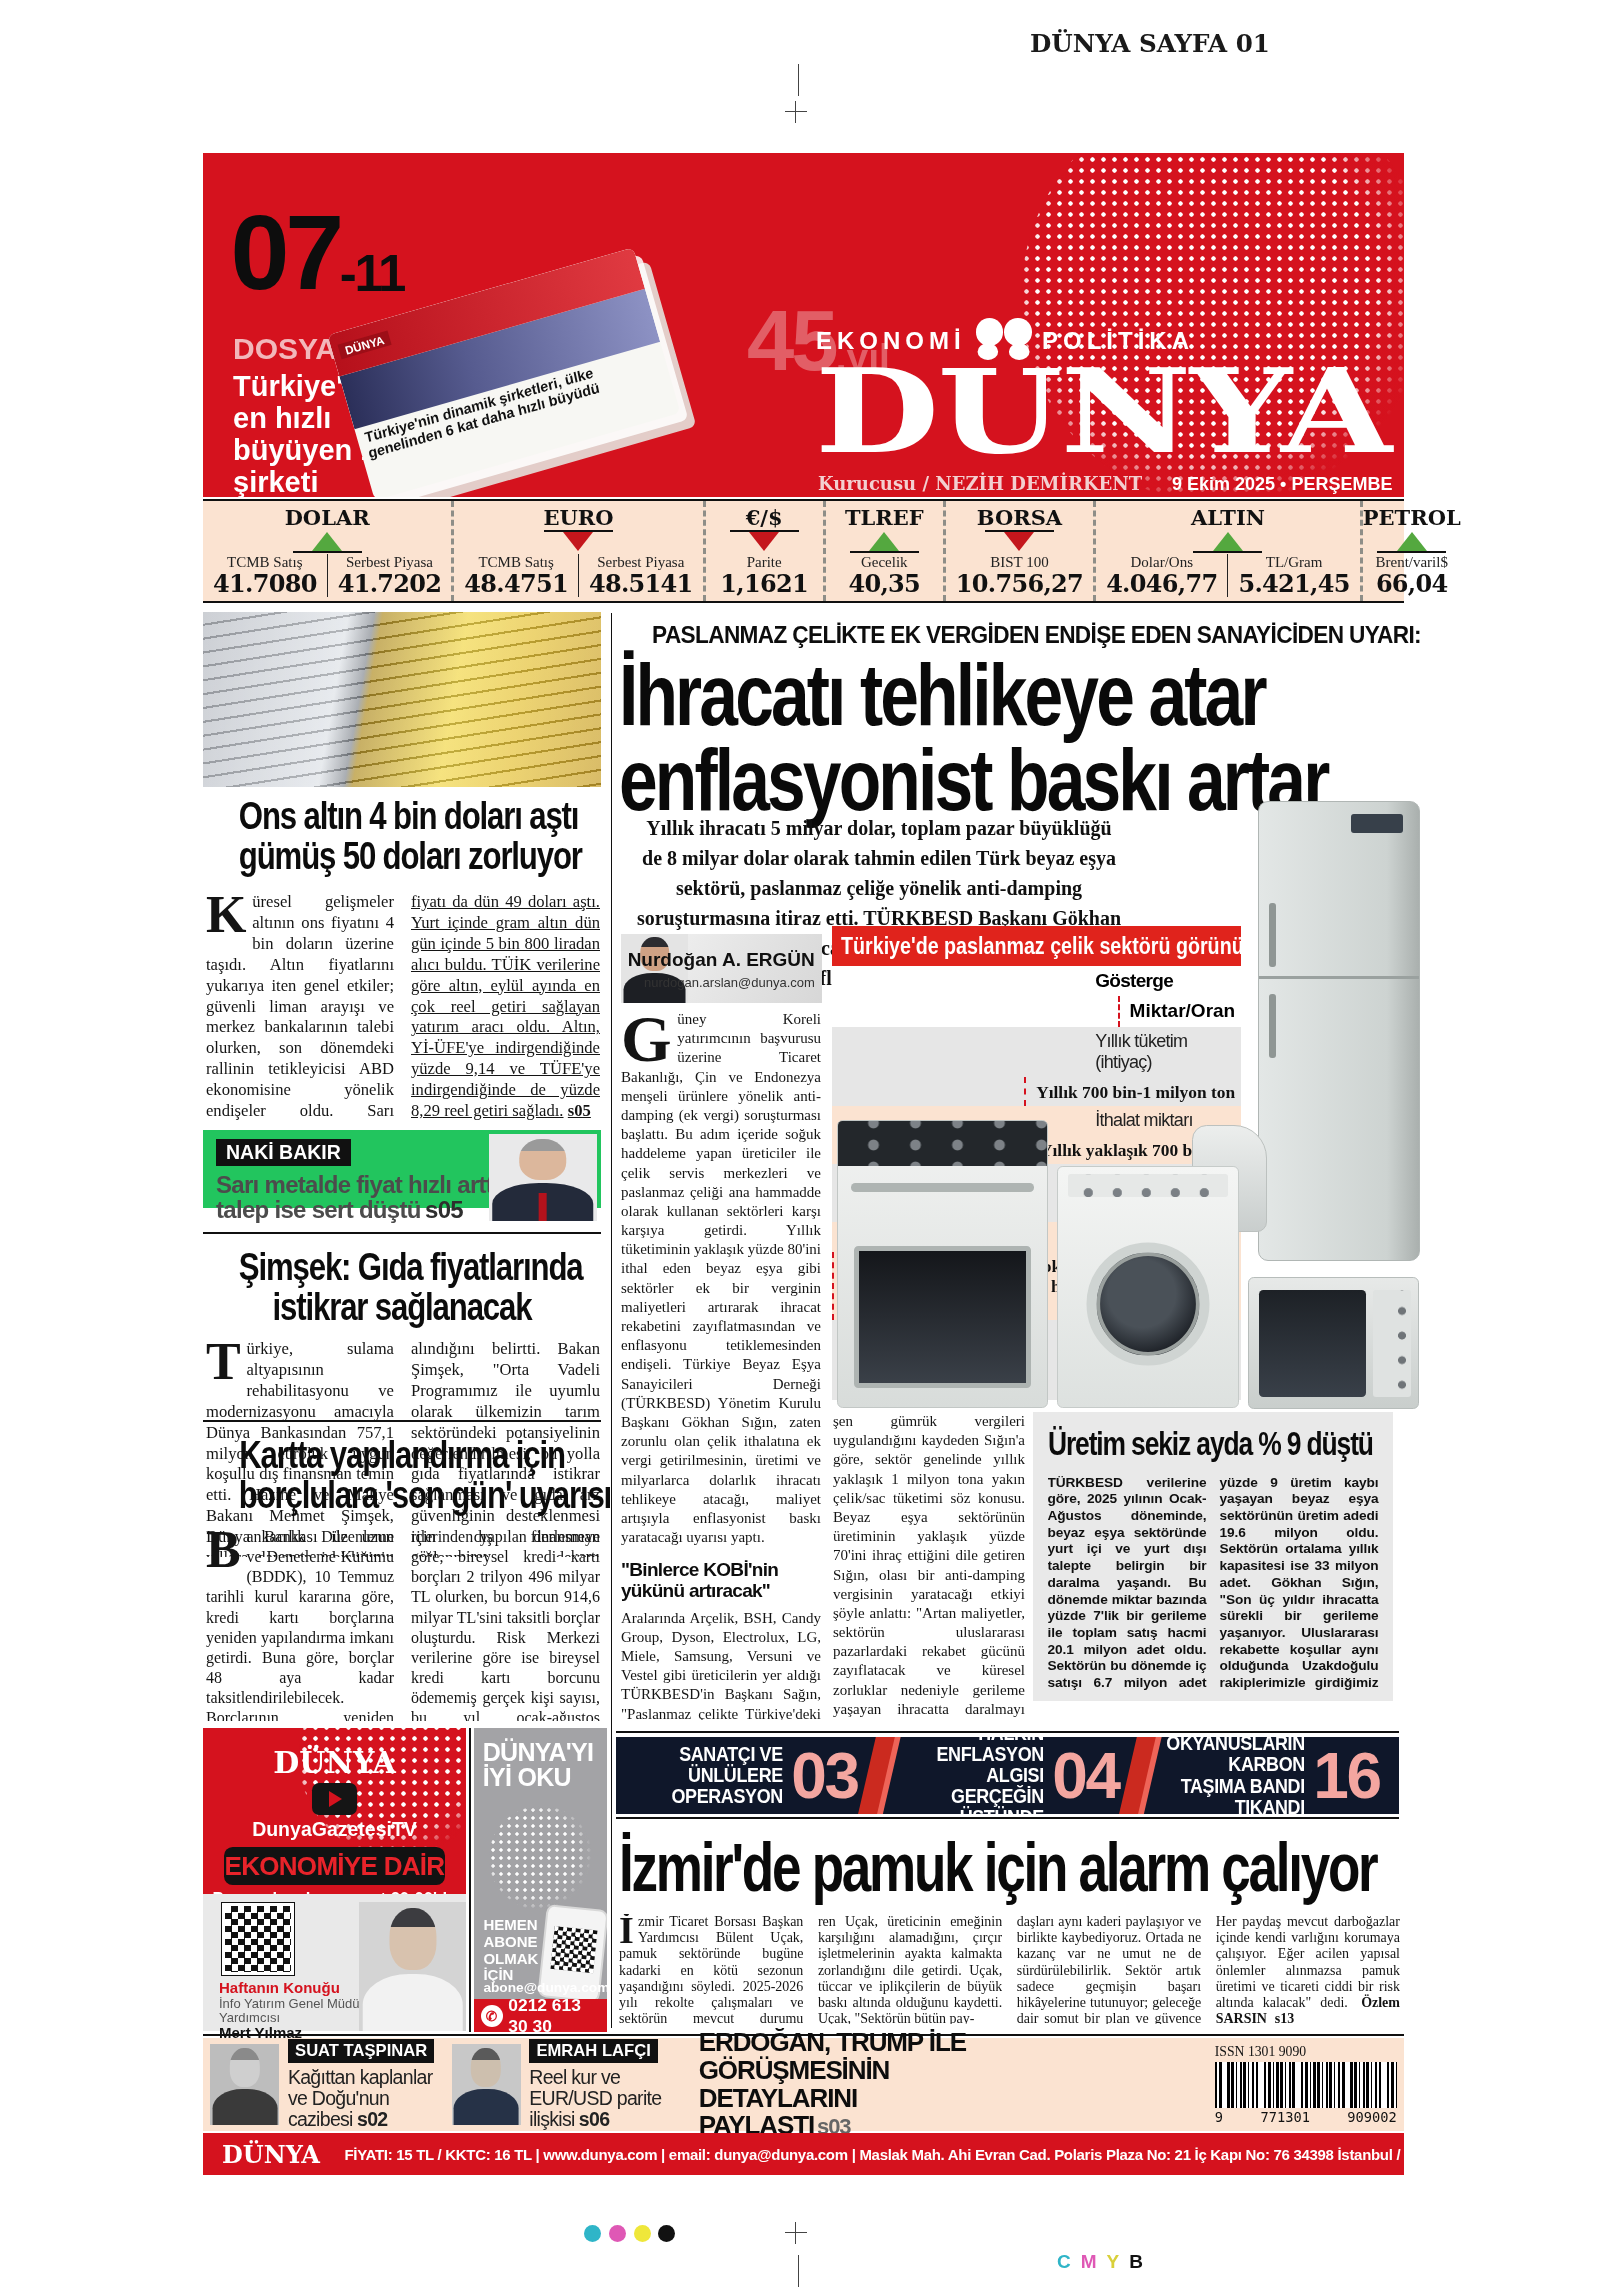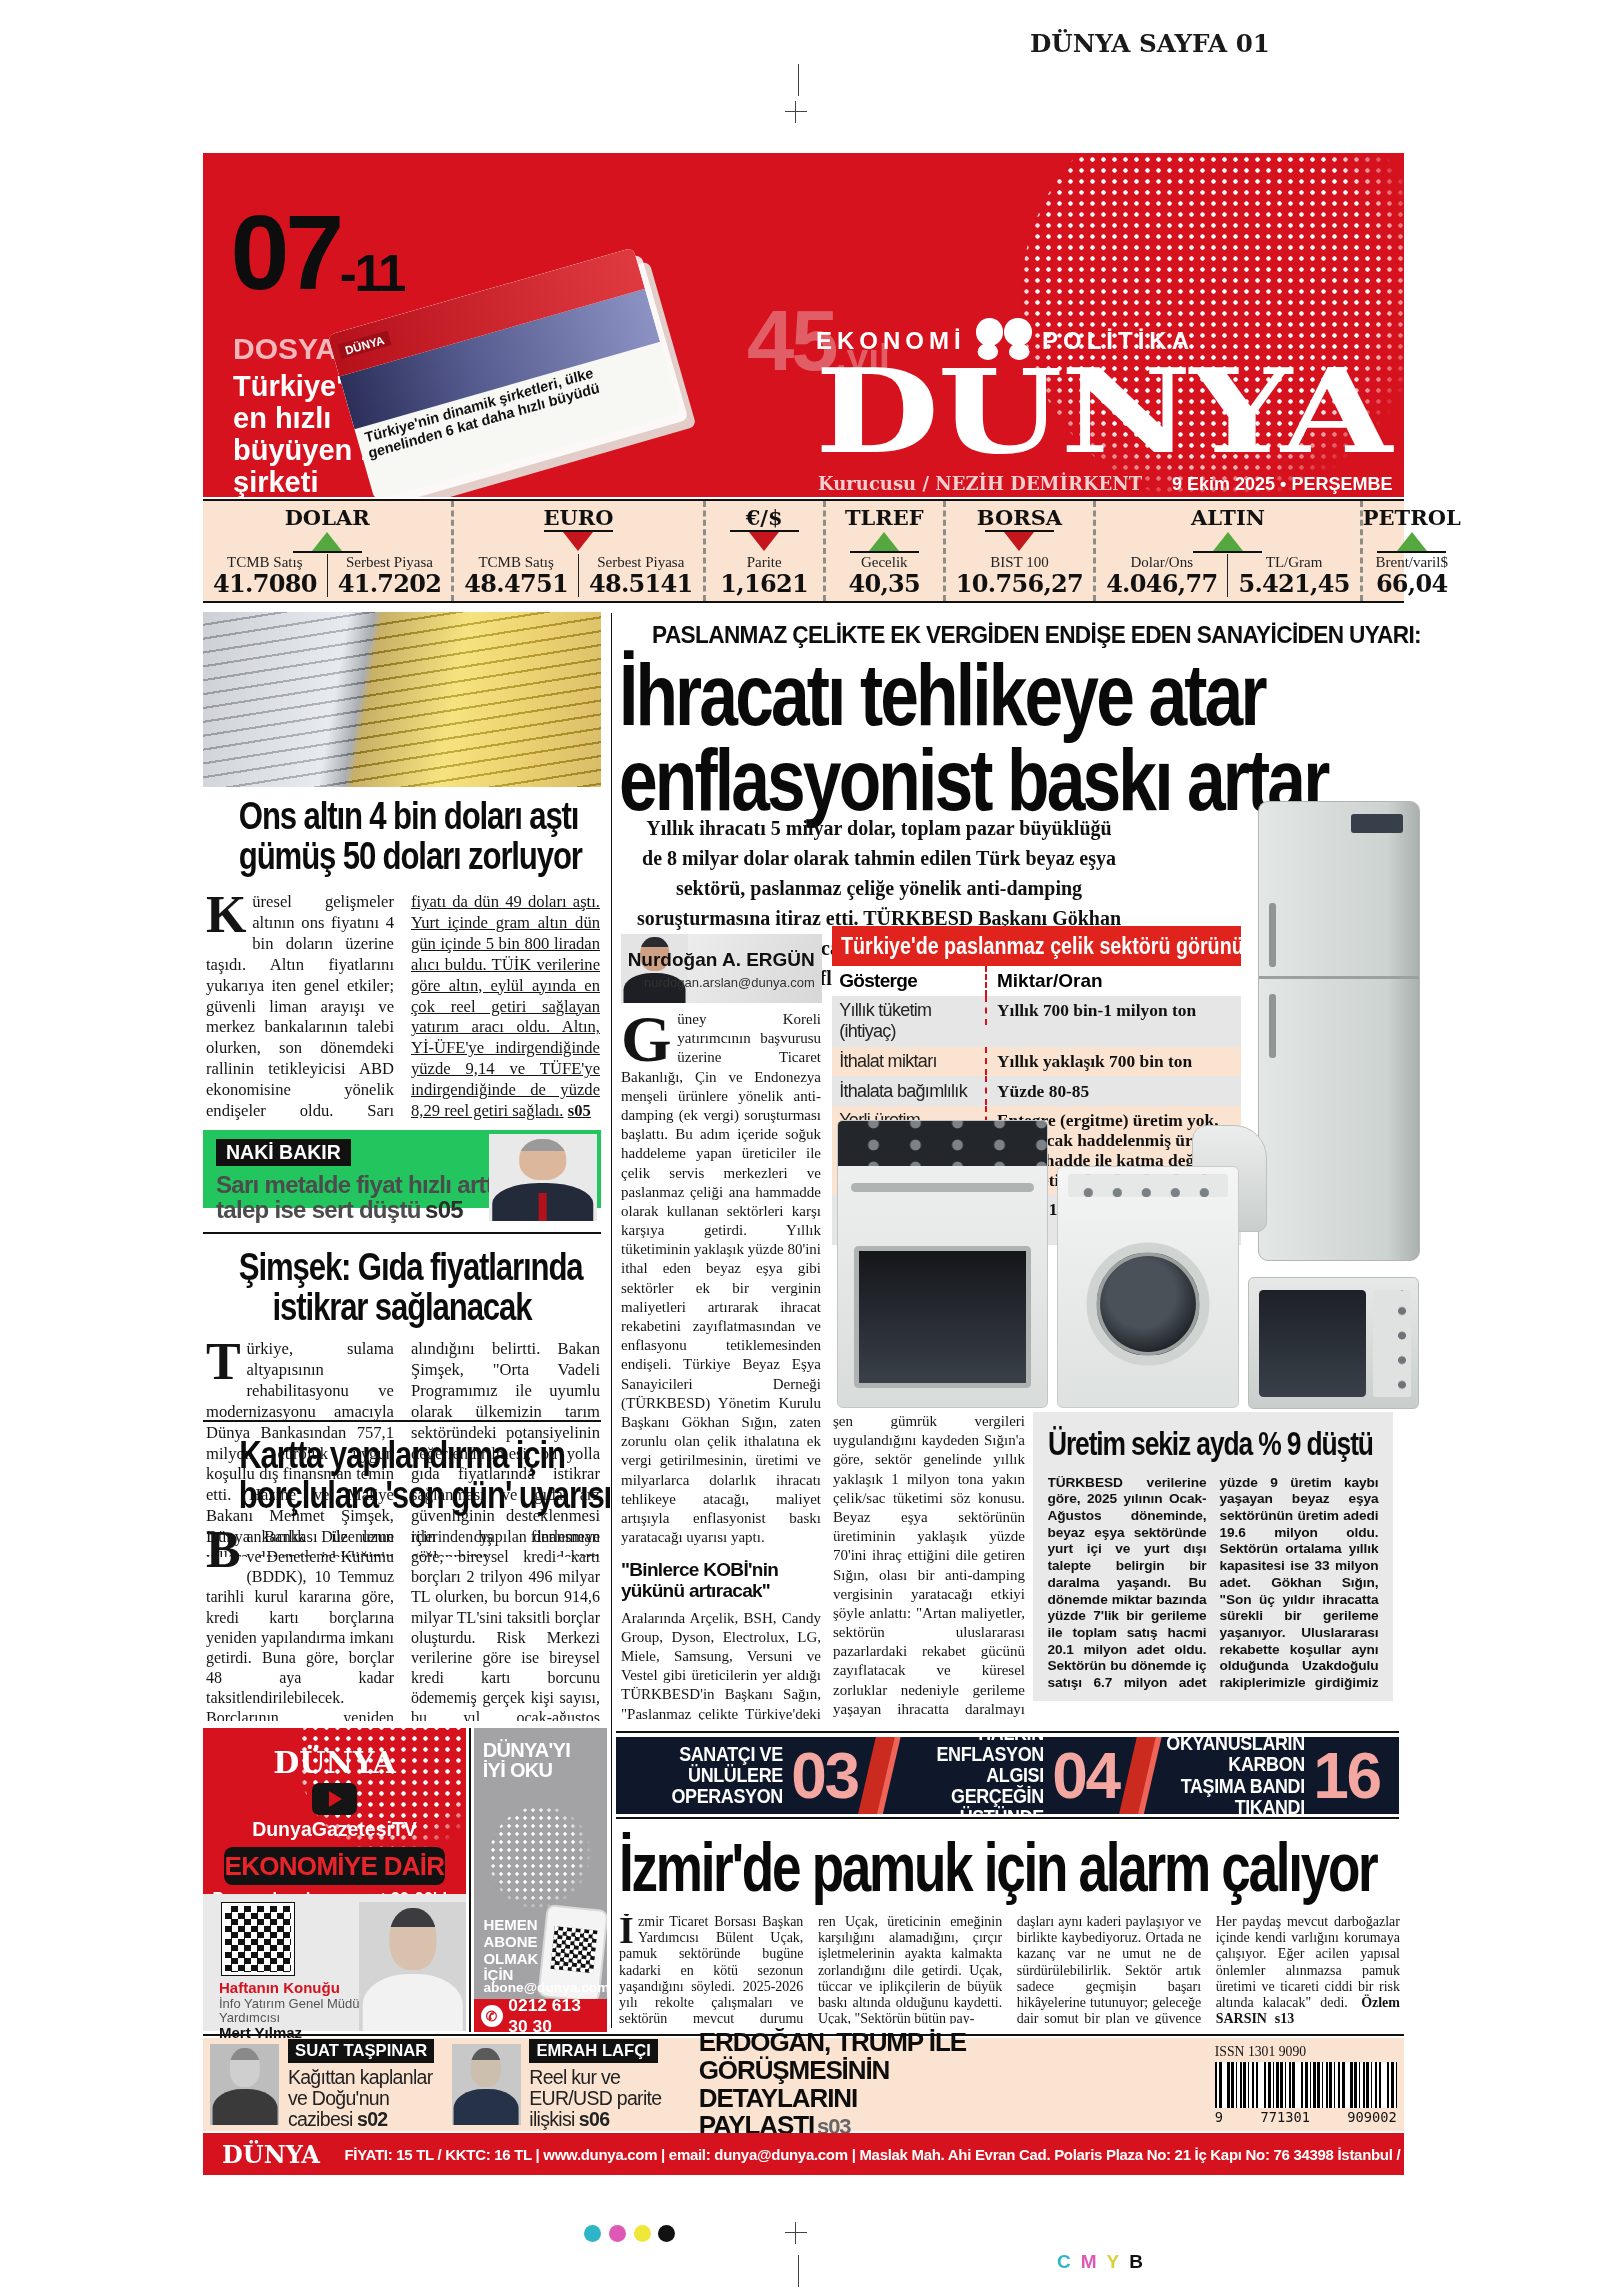--- a/index.html
+++ b/index.html
@@ -116,21 +116,21 @@
   .tv-sched{margin-top:3.6px;font-size:16.6px;font-weight:600;position:relative;}
   .tv-gray{position:relative;height:137px;background:#e9e9e9;}
   .qr{position:absolute;left:19px;top:8.7px;width:72px;height:72px;
       background:repeating-conic-gradient(#111 0% 25%, #fff 0% 50%) 0 0/13px 13px;border:3.6px solid #fff;outline:1.4px solid #111;}
   .tv-guestlabel{position:absolute;left:16px;top:85px;color:#d5121e;font-weight:800;font-size:15px;}
   .tv-guesttitle{position:absolute;left:16px;top:103px;font-size:13px;color:#555;line-height:1.05;width:145px;}
   .tv-guestname{position:absolute;left:16px;top:130px;font-size:15px;font-weight:800;color:#111;}
   .tv-person{position:absolute;right:0;bottom:0;width:107px;height:129px;--hair:#3c3c40;--skin:#d8c2ae;--suit:#f2f2f2;--bg:#d4d4d4;}
   #addivider{left:469px;top:1728px;width:2.2px;height:304px;background:#111;}
   #subad{left:474px;top:1728px;width:133px;height:304px;background:#a3a3a6;overflow:hidden;color:#fff;}
-  .sa-slogan{margin:11.6px 8.7px 0;font-weight:800;font-size:20px;line-height:1.02;letter-spacing:-0.7px;}
+  .sa-slogan{margin:11.6px 8.7px 0;font-weight:800;font-size:25px;line-height:1.02;letter-spacing:-0.7px;}
   .sa-globe{position:absolute;left:14.5px;top:78px;width:104px;height:104px;}
   .sa-cta{position:absolute;left:9.4px;top:189px;width:72px;font-weight:800;font-size:15px;line-height:1.12;}
   .sa-phone{position:absolute;right:2.9px;top:179px;width:62px;height:93px;background:#f4f4f4;border-radius:8.7px;
             transform:rotate(6deg);border:2.2px solid #d8d8d8;}
   .sa-phone .pq{position:absolute;left:8px;top:19px;width:43px;height:43px;
                 background:repeating-conic-gradient(#111 0% 25%, #fff 0% 50%) 0 0/8.7px 8.7px;}
   .sa-mail{position:absolute;left:9.4px;top:252px;font-weight:800;font-size:13.7px;}
   .sa-callbar{position:absolute;left:0;right:0;bottom:0;height:33px;background:#d5121e;display:flex;align-items:center;
               gap:5.8px;padding:0 6.5px;font-weight:800;font-size:17.4px;}
   .sa-callbar .ic{width:22px;height:22px;border-radius:50%;background:#fff;color:#d5121e;display:flex;
@@ -154,21 +154,21 @@
   #mcol1{left:621px;top:1010px;width:200px;height:710px;}
   #mcol1 .dcap::first-letter{font-size:65px;line-height:.72;padding:5.8px 5.8px 0 0;}
   #mcol2{left:833px;top:1412px;width:192px;height:310px;}
   .msub{font-family:"Liberation Sans",sans-serif;font-weight:800;font-size:19px;line-height:1.12;margin:11.6px 0 7.2px;
         text-align:left;letter-spacing:-0.7px;color:#0d0d0d;}
 
   
   #sectable{left:832px;top:926px;width:409px;background:#fff;}
   .st-title{background:#e0231c;color:#fff;font-weight:800;font-size:24.6px;padding:5.8px 8.7px;}
   .sqzl{display:inline-block;transform:scaleX(.8);transform-origin:left center;white-space:nowrap;}
-  .st-row{display:flex;align-items:flex-start;}
+  .st-row{display:flex;align-items:flex-end;flex-direction:column;}
   .st-l{width:153px;padding:4.3px 7.2px;font-size:18px;color:#222;letter-spacing:-0.7px;}
   .st-v{flex:1;padding:4.3px 5.8px 4.3px 10px;border-left:2.2px dashed #d5121e;font-family:"Liberation Serif",serif;
         font-weight:700;font-size:17.4px;line-height:1.15;color:#111;}
   .st-row.hd .st-l,.st-row.hd .st-v{font-weight:800;font-family:"Liberation Sans",sans-serif;font-size:19px;color:#000;}
   .bg-g{background:#e6e6e6;} .bg-p{background:#fbe3d1;}
 
   
   .appl{border-radius:5.8px;}
   #fridge{left:1258px;top:801px;width:162px;height:460px;border-radius:10px;
           background:linear-gradient(90deg,#e3e7e6,#cdd3d1 80%,#aab0ae);border:1.4px solid #b0b6b4;}

